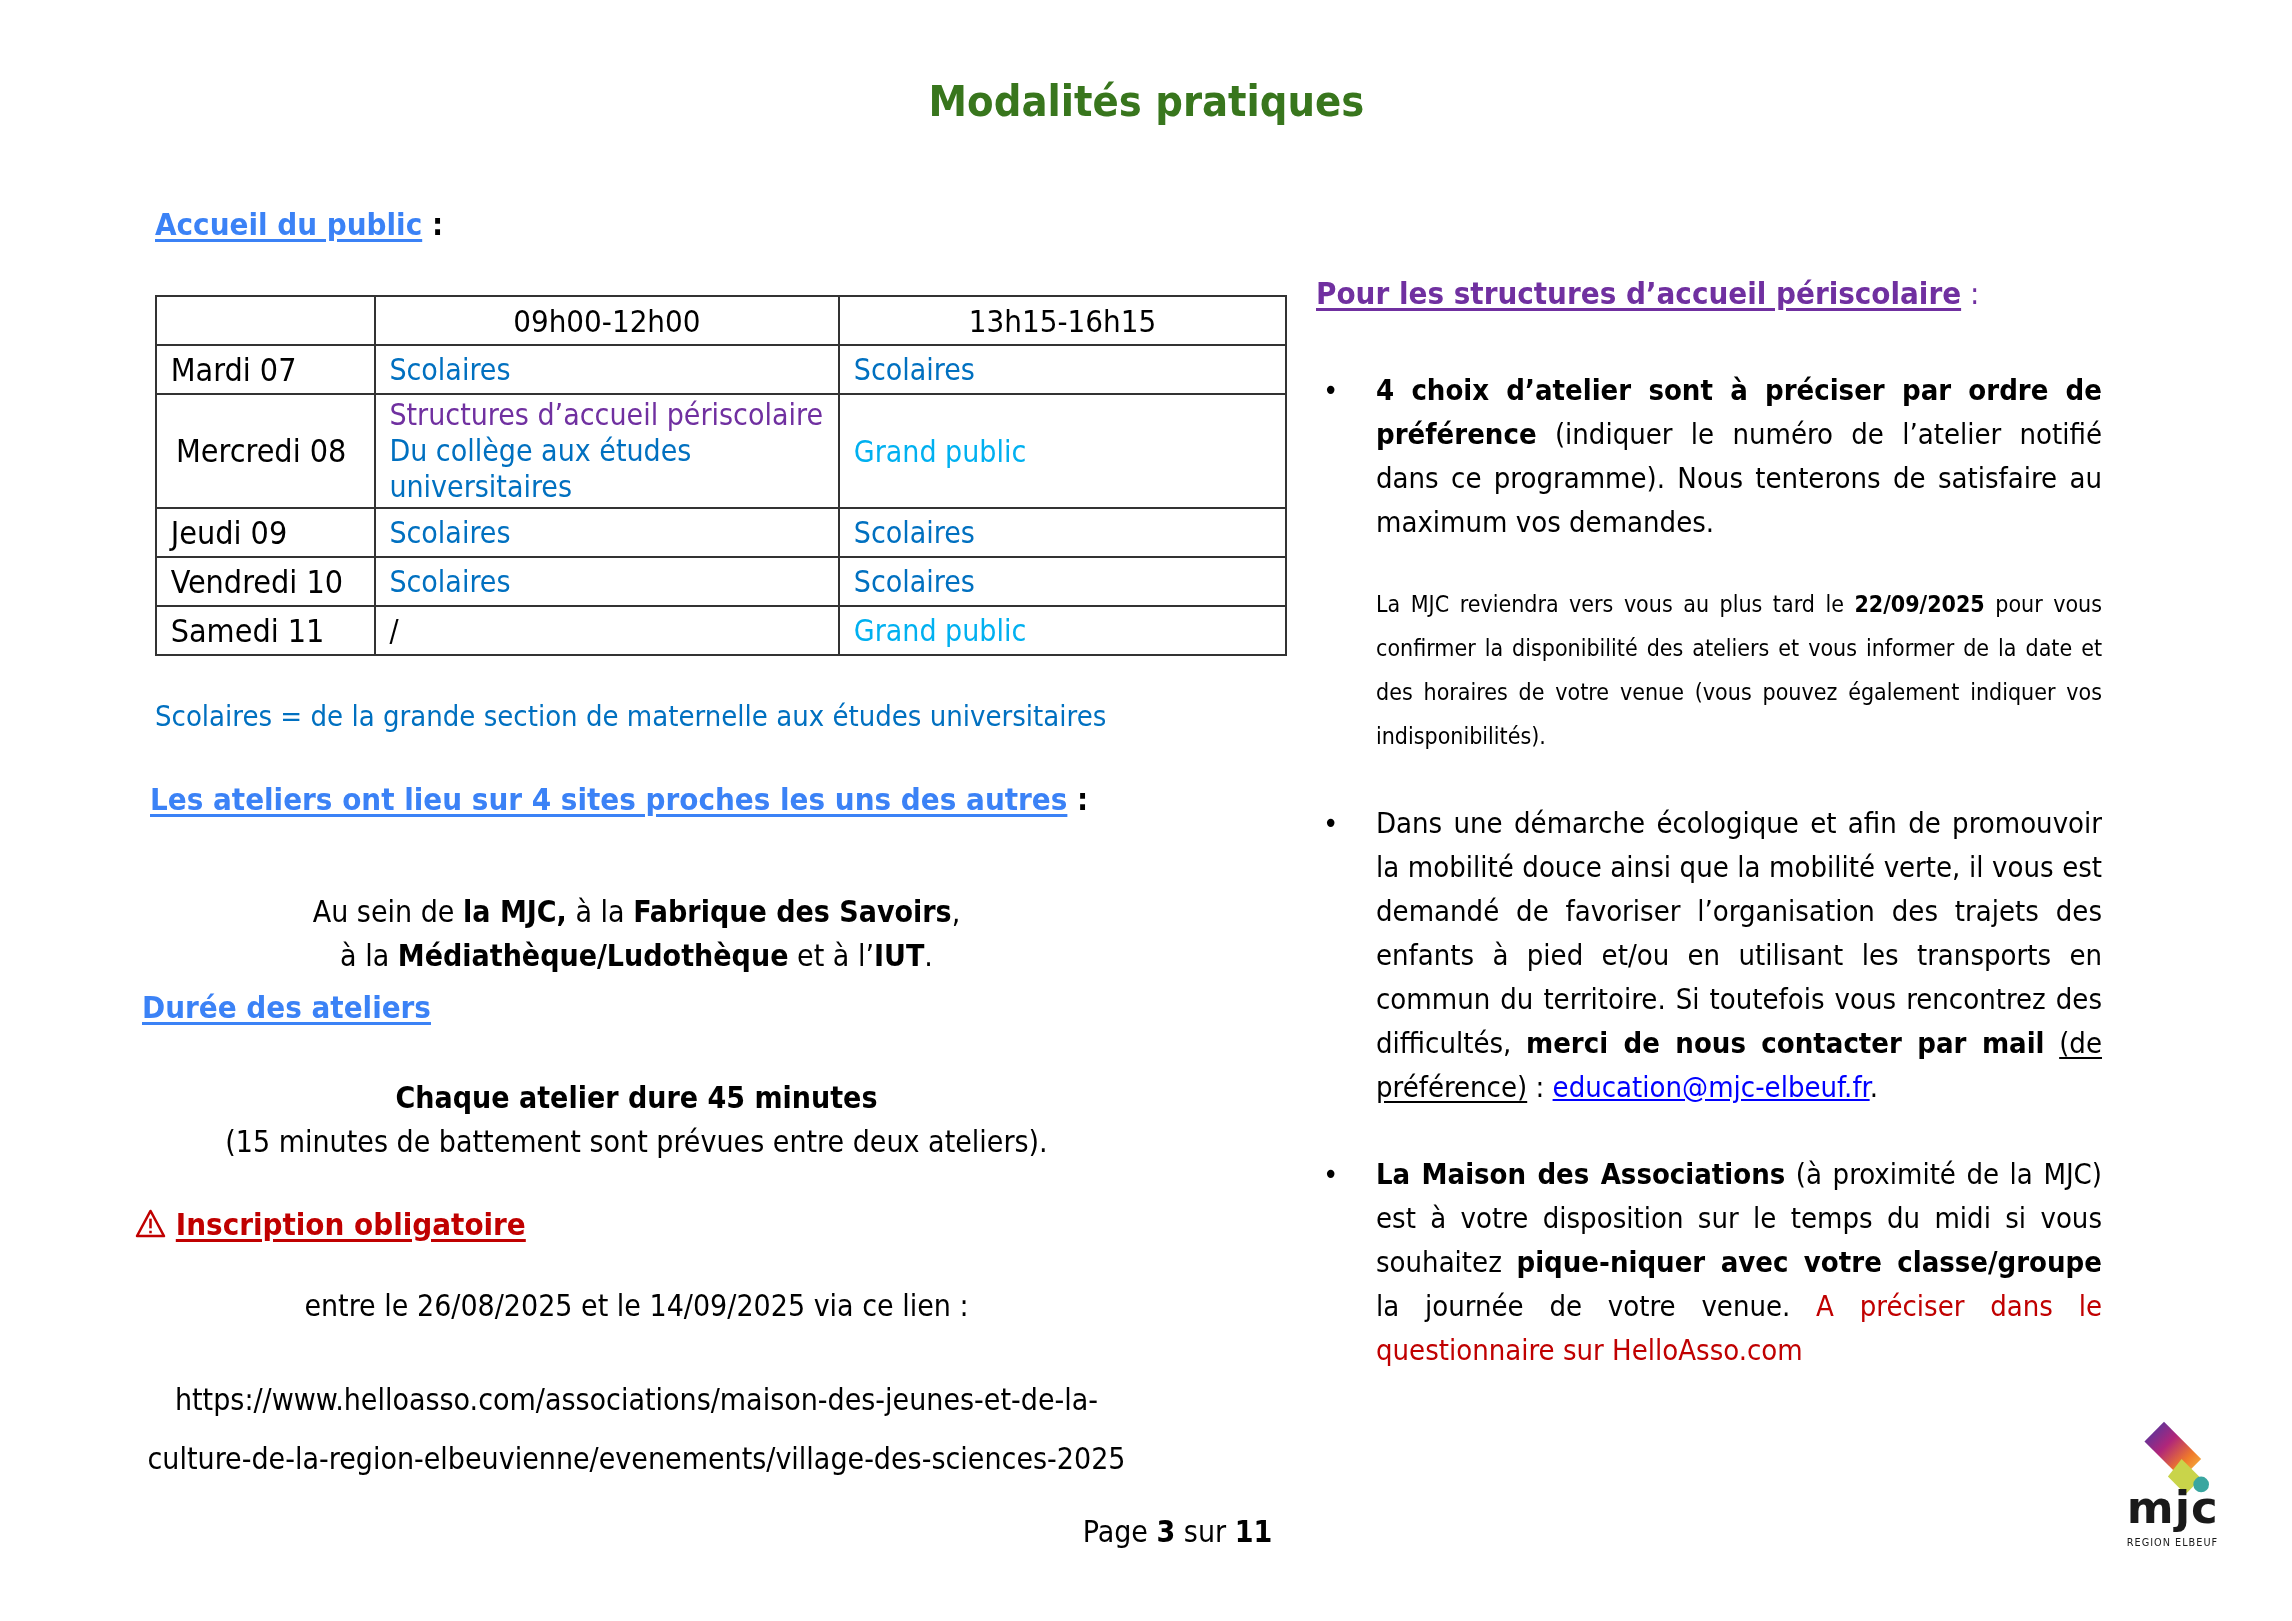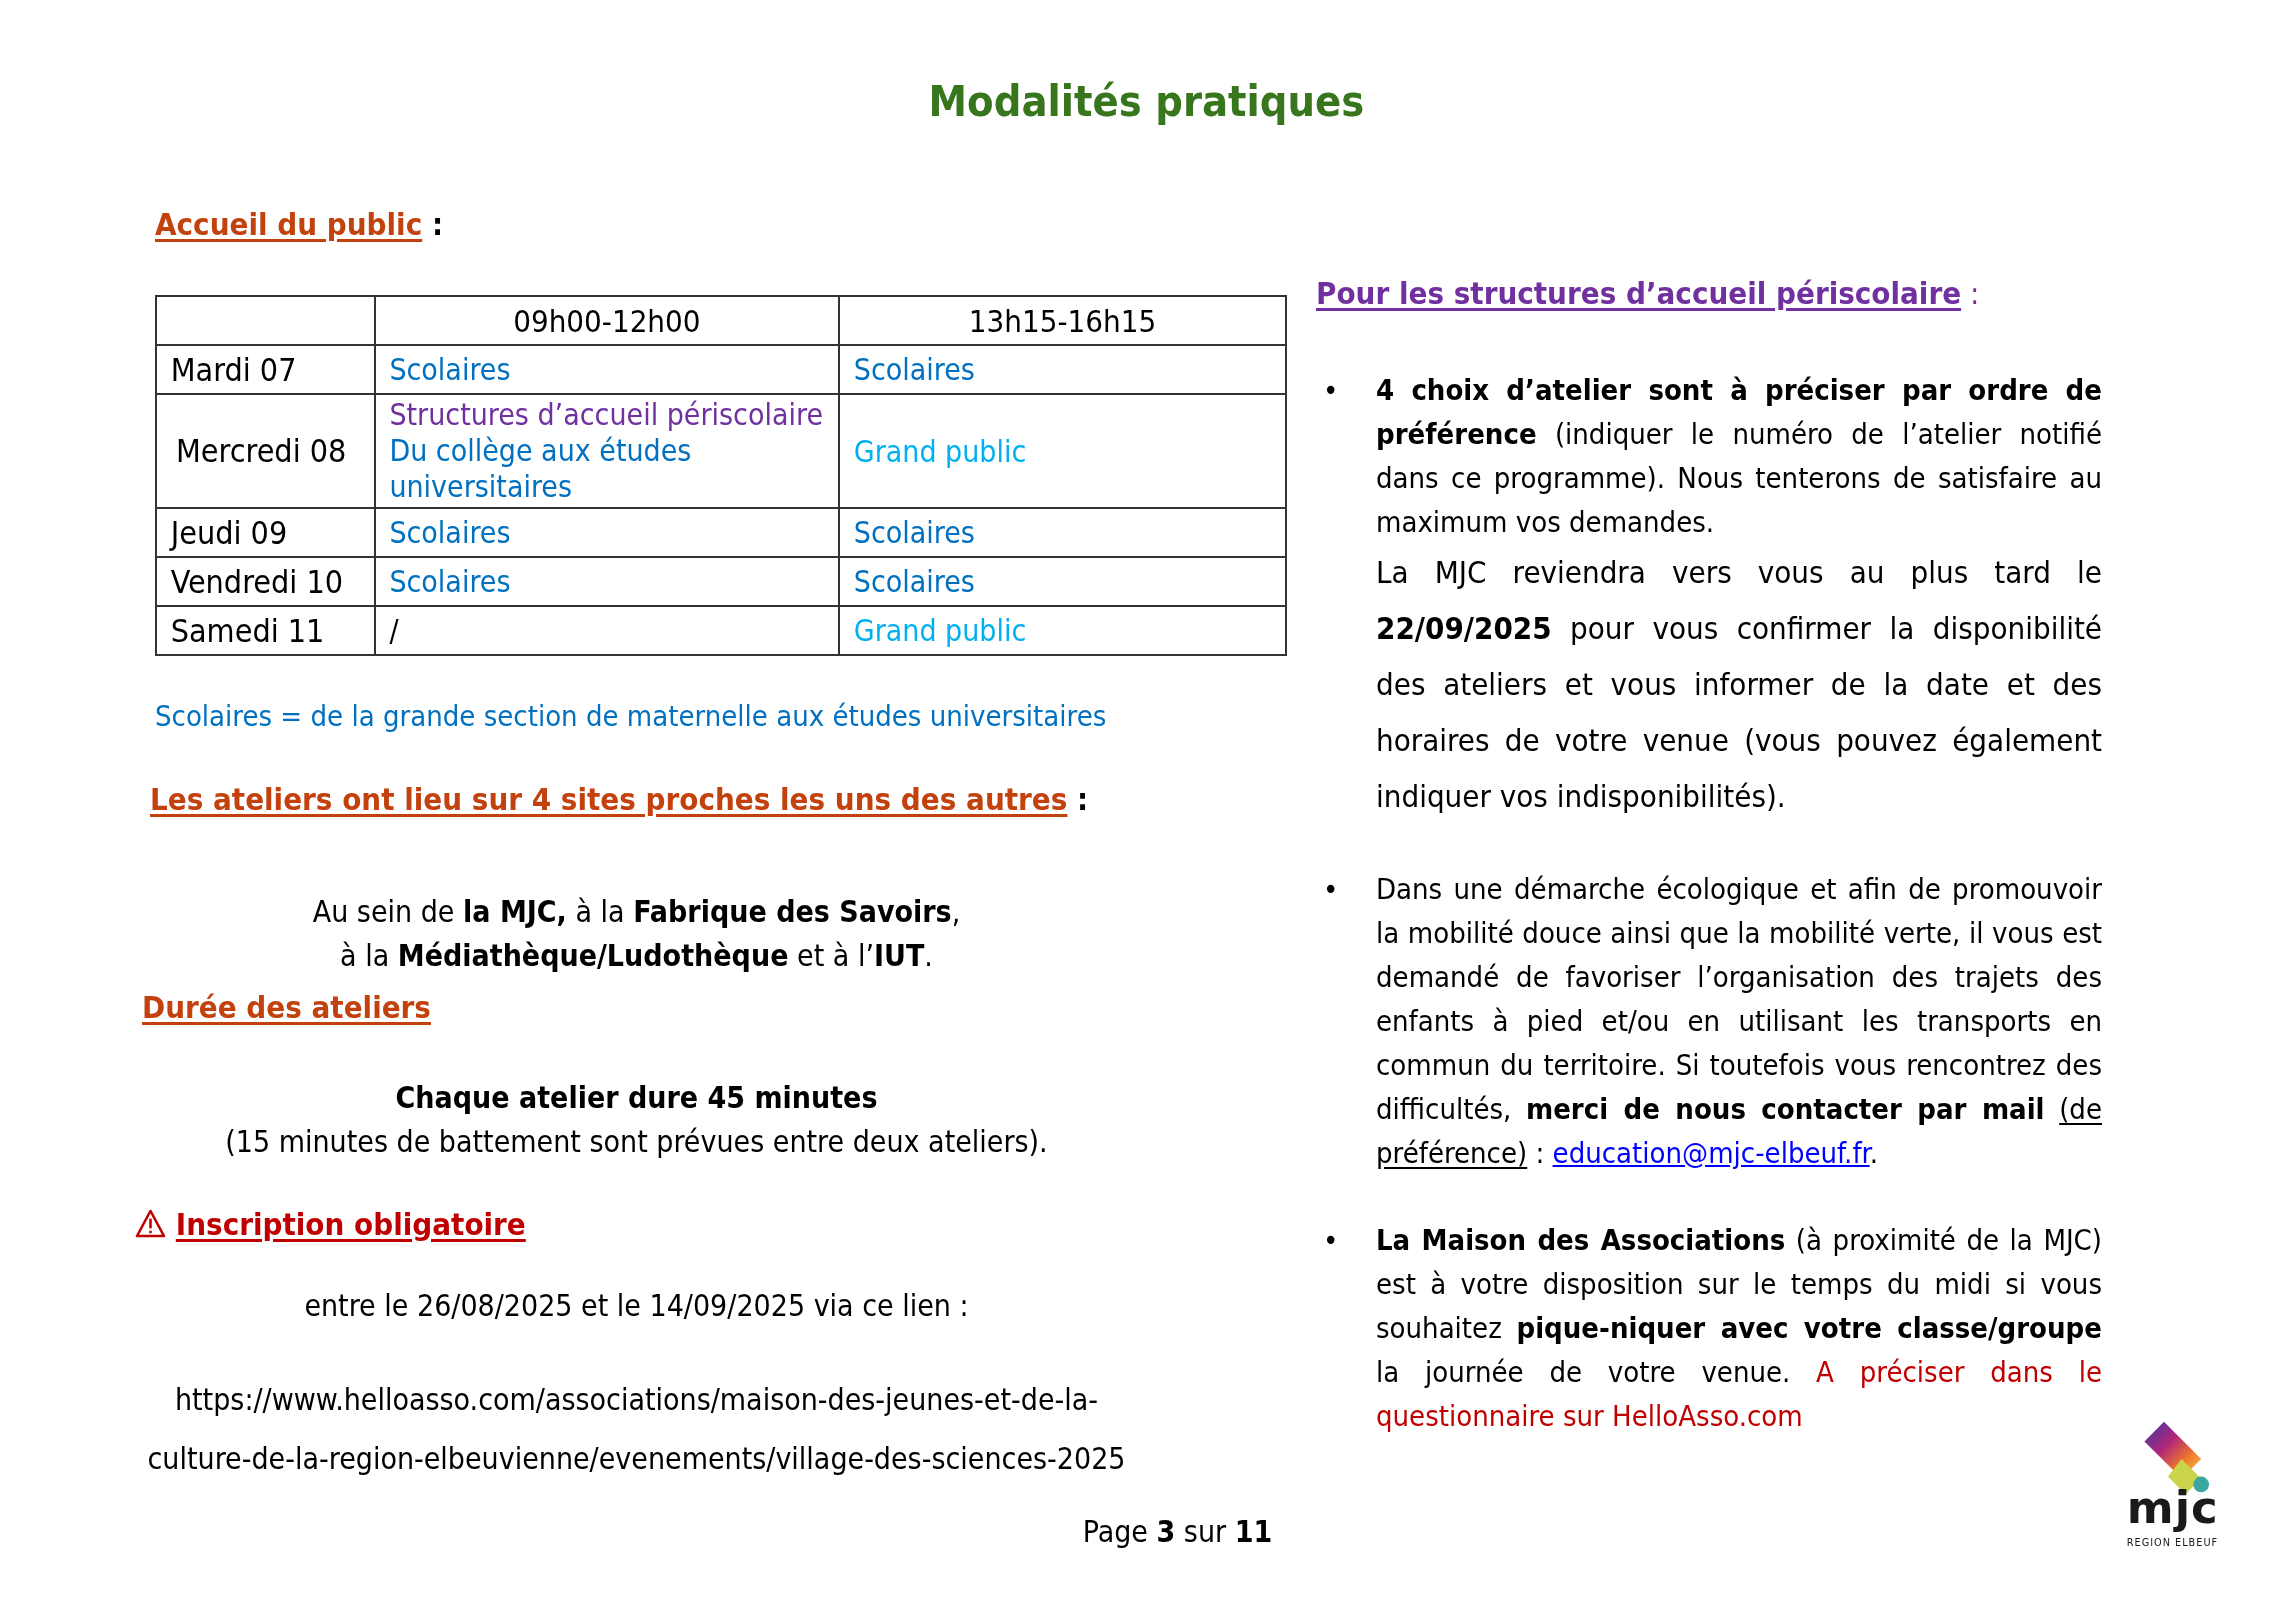--- a/index.html
+++ b/index.html
@@ -1,19 +1,19 @@
 <!DOCTYPE html>
 <html><head>
 <meta charset="utf-8">
 <style>
   html, body { margin:0; padding:0; background:#fff; }
   body { width:2293px; height:1621px; position:relative; overflow:hidden;
          font-family:"DejaVu Sans Condensed","DejaVu Sans", sans-serif; color:#000; }
   .abs { position:absolute; }
-  .green { color:#c2410c;text-align:center; }
+  .green { color:#3b82f6;text-align:center; }
   .title { left:0; width:2293px; top:76px; text-align:center; font-size:43px; font-weight:bold; color:#38761d; }
   .h2 { font-size:31px; font-weight:bold; }
   .u { text-decoration:underline; text-underline-offset:3.9px; }
   table.sched { position:absolute; left:155px; top:295px; border-collapse:collapse; width:1132px; font-size:30px; }
   table.sched td { border:2px solid #333; padding:2px 13.7px; height:43px; vertical-align:middle; }
   table.sched td.day { width:184px; }
   table.sched td.am { width:435px; }
   table.sched th { border:2px solid #333; font-weight:normal; height:45px; font-size:31px; text-align:center; }
   .blue { color:#0070c0; }
   .lblue { color:#00b0f0; }
@@ -107,21 +107,21 @@
 </div>
 
 <div class="abs h2" style="left:1316px; top:275px; color:#7030a0;">
   <span class="u">Pour les structures d’accueil périscolaire</span><span style="font-weight:normal;"> :</span>
 </div>
 
 <div class="abs bullets">
   <div class="bullet">
     <span class="dot">•</span>
     <div><b>4 choix d’atelier sont à préciser par ordre de préférence</b><span> (indiquer le numéro de l’atelier notifié dans ce programme). Nous tenterons de satisfaire au maximum vos demandes.</span></div>
-    <div style="font-size:31px; line-height:56px;"><span>La MJC reviendra vers vous au plus tard le </span><b>22/09/2025</b><span> pour vous confirmer la disponibilité des ateliers et vous informer de la date et des horaires de votre venue (vous pouvez également indiquer vos indisponibilités).</span></div>
+    <div style="font-size:23px; line-height:44px;margin-top:38px;"><span>La MJC reviendra vers vous au plus tard le </span><b>22/09/2025</b><span> pour vous confirmer la disponibilité des ateliers et vous informer de la date et des horaires de votre venue (vous pouvez également indiquer vos indisponibilités).</span></div>
   </div>
   <div style="height:43px;"></div>
   <div class="bullet">
     <span class="dot">•</span>
     <div><span>Dans une démarche écologique et afin de promouvoir la mobilité douce ainsi que la mobilité verte, il vous est demandé de favoriser l’organisation des trajets des enfants à pied et/ou en utilisant les transports en commun du territoire. Si toutefois vous rencontrez des difficultés, </span><b>merci de nous contacter par mail</b> <span class="u">(de préférence)</span><span> : </span><a class="mail">education@mjc-elbeuf.fr</a><span>.</span></div>
   </div>
   <div style="height:43px;"></div>
   <div class="bullet">
     <span class="dot">•</span>
     <div><b>La Maison des Associations</b><span> (à proximité de la MJC) est à votre disposition sur le temps du midi si vous souhaitez </span><b>pique-niquer avec votre classe/groupe</b><span> la journée de votre venue. </span><span class="red">A préciser dans le questionnaire sur HelloAsso.com</span></div>

